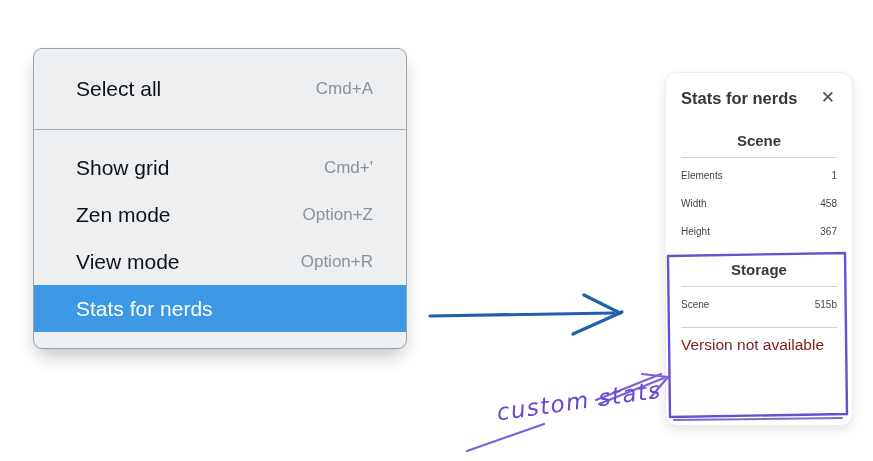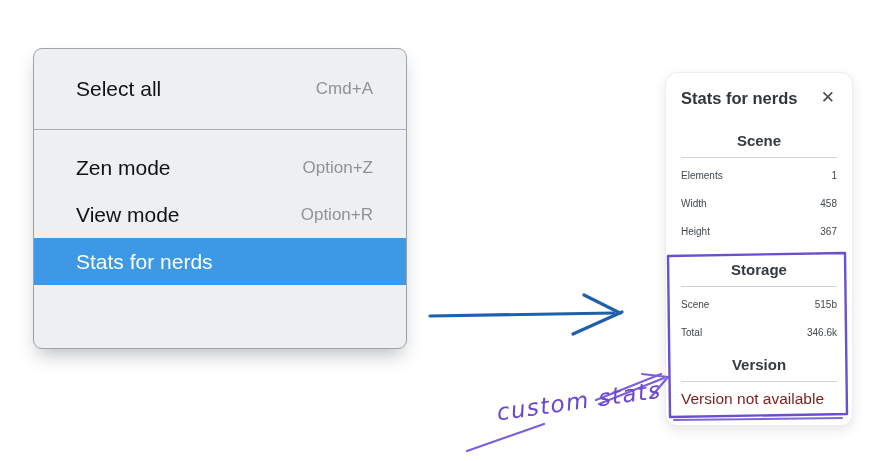--- a/index.html
+++ b/index.html
@@ -109,20 +109,24 @@
   <div class="context-menu">
     <div class="menu-section-1">
       <div class="menu-item">
         <span class="mi-label">Select all</span>
         <span class="mi-shortcut">Cmd+A</span>
       </div>
     </div>
     <div class="menu-divider"></div>
     <div class="menu-section-2">
       <div class="menu-item">
+        <span class="mi-label">Show grid</span>
+        <span class="mi-shortcut">Cmd+'</span>
+      </div>
+      <div class="menu-item">
         <span class="mi-label">Zen mode</span>
         <span class="mi-shortcut">Option+Z</span>
       </div>
       <div class="menu-item">
         <span class="mi-label">View mode</span>
         <span class="mi-shortcut">Option+R</span>
       </div>
       <div class="menu-item highlighted">
         <span class="mi-label">Stats for nerds</span>
       </div>
@@ -152,28 +156,23 @@
       </div>
     </div>
 
     <div class="panel-section sec-storage">
       <div class="sec-heading">Storage</div>
       <div class="sec-hr"></div>
       <div class="stat-row">
         <span>Scene</span>
         <span>515b</span>
       </div>
-      <div class="stat-row">
-        <span>Total</span>
-        <span>346.6k</span>
-      </div>
     </div>
 
     <div class="panel-section sec-version">
-      <div class="sec-heading">Version</div>
       <div class="sec-hr"></div>
       <div class="panel-note">Version not available</div>
     </div>
   </div>
 
   <svg class="annot-svg" viewBox="0 0 873 461" xmlns="http://www.w3.org/2000/svg">
 
     <g stroke="#1e60a9" stroke-width="3.2" fill="none" stroke-linecap="round">
       <path d="M430 316 L614 313"></path>
       <path d="M584 295 L620 313"></path>

